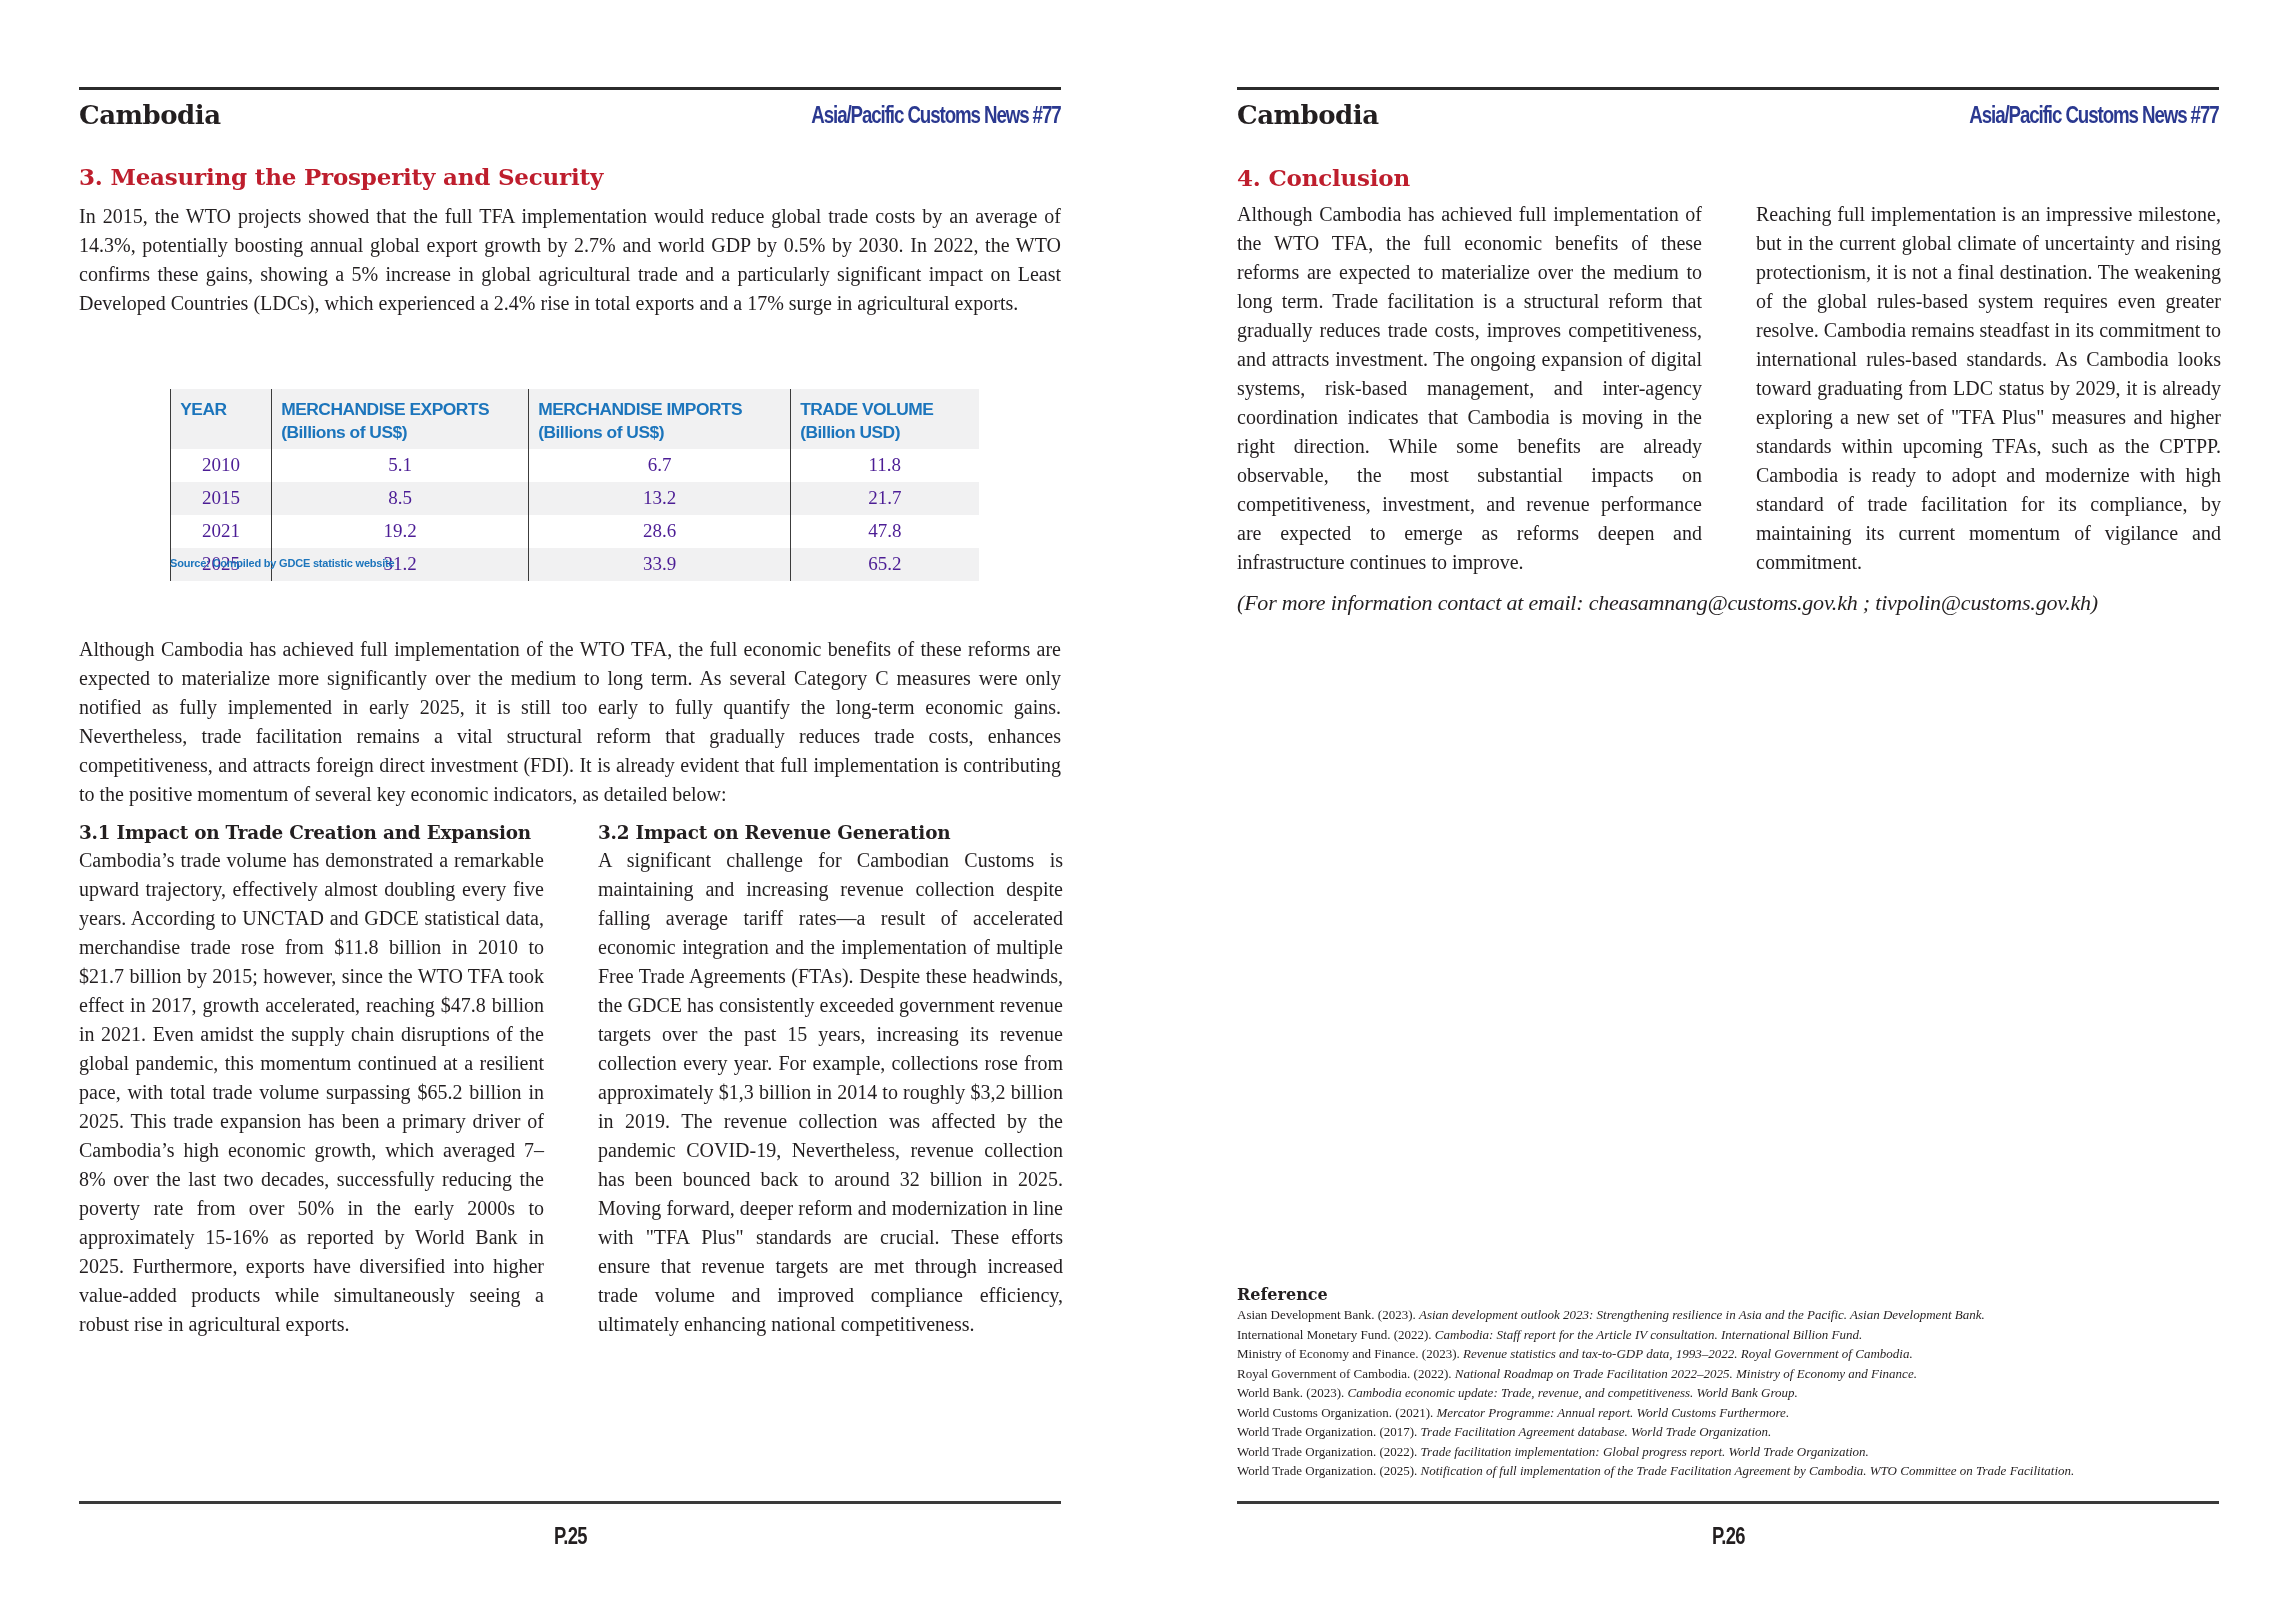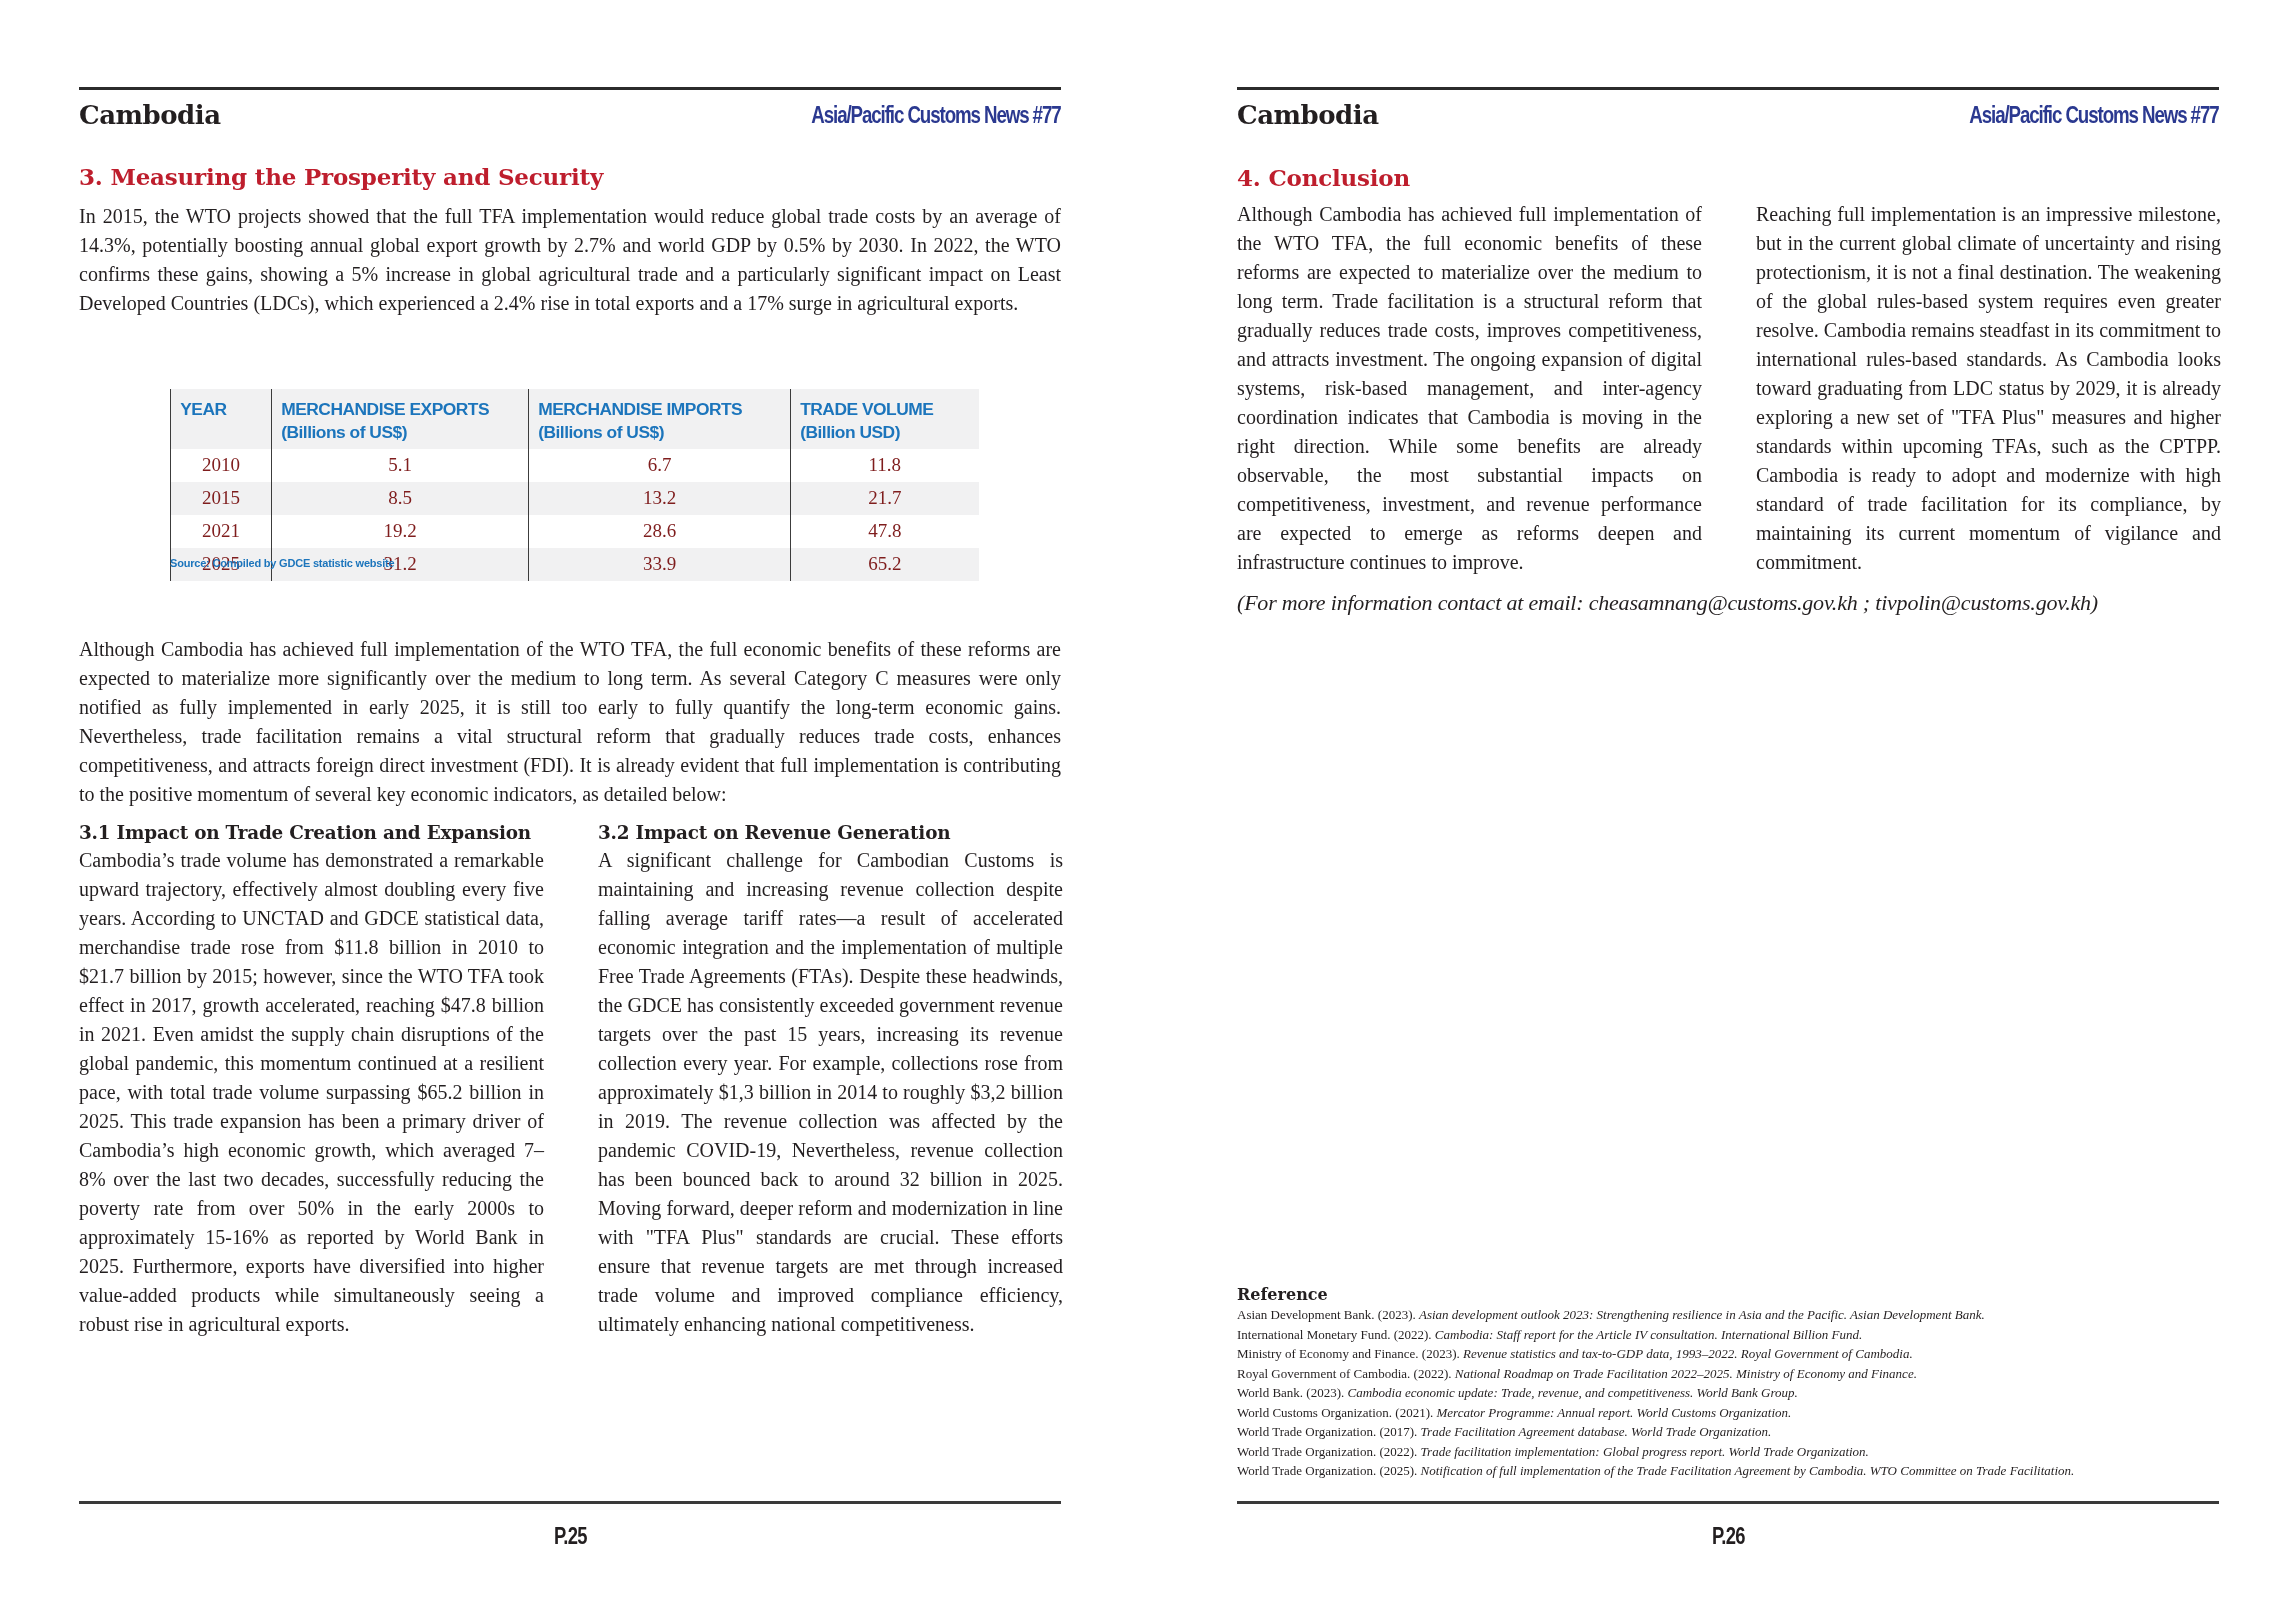--- a/index.html
+++ b/index.html
@@ -15,21 +15,21 @@
   .hdr-right { position: absolute; top: 101px; right: 0; font-family: "Liberation Sans", sans-serif; font-weight: bold; font-size: 24px; letter-spacing: -1.4px; color: #2b3990; transform: scaleX(0.78); transform-origin: right center; }
 
   .section-title { position: absolute; left: 0; font-family: "DejaVu Serif", serif; font-weight: bold; font-size: 23px; color: #be1e2d; letter-spacing: -0.2px; }
 
   .para { position: absolute; left: 0; font-size: 20px; line-height: 29px; text-align: justify; color: #231f20; }
   .para.full { width: 982px; }
 
   
   .data-table { position: absolute; left: 91px; top: 389px; border-collapse: collapse; }
   .data-table th { background: #f1f1f2; color: #1c75bc; font-family: "Liberation Sans", sans-serif; font-weight: bold; font-size: 17.4px; line-height: 23px; padding: 9.2px 9.2px 4.6px; text-align: left; letter-spacing: -0.5px; }
-  .data-table td { font-size: 19px; text-align: center; height: 33px; padding: 0 9.2px; color: #7f1d1d; }
+  .data-table td { font-size: 19px; text-align: center; height: 33px; padding: 0 9.2px; color: #4c1d95; }
   .data-table tr:nth-child(even) td { background: #f1f1f2; }
   .data-table th, .data-table td { border-left: 1.4px solid #3c3c3c; }
   .data-table th:first-child, .data-table td:first-child { border-left: 1.4px solid #3c3c3c; }
   .col-year { width: 101px; }
   .col-exp { width: 257px; }
   .col-imp { width: 262px; }
   .col-vol { width: 188px; }
   .source-note { position: absolute; left: 91px; top: 557px; font-family: "Liberation Sans", sans-serif; font-weight: bold; font-size: 11px; color: #1c75bc; letter-spacing: -0.2px; }
 
   .sub-title { position: absolute; font-family: "DejaVu Serif", serif; font-weight: bold; font-size: 18.4px; color: #231f20; letter-spacing: -0.2px; }
@@ -120,21 +120,21 @@
 
   <div class="contact">(For more information contact at email: cheasamnang@customs.gov.kh ; tivpolin@customs.gov.kh)</div>
 
   <div class="ref-title">Reference</div>
   <ul class="ref-list">
     <li><span>Asian Development Bank. (2023). </span><i>Asian development outlook 2023: Strengthening resilience in Asia and the Pacific. Asian Development Bank.</i></li>
     <li><span>International Monetary Fund. (2022). </span><i>Cambodia: Staff report for the Article IV consultation. International Billion Fund.</i></li>
     <li><span>Ministry of Economy and Finance. (2023). </span><i>Revenue statistics and tax-to-GDP data, 1993–2022. Royal Government of Cambodia.</i></li>
     <li><span>Royal Government of Cambodia. (2022). </span><i>National Roadmap on Trade Facilitation 2022–2025. Ministry of Economy and Finance.</i></li>
     <li><span>World Bank. (2023). </span><i>Cambodia economic update: Trade, revenue, and competitiveness. World Bank Group.</i></li>
-    <li><span>World Customs Organization. (2021). </span><i>Mercator Programme: Annual report. World Customs Organization.</i></li>
+    <li><span>World Customs Organization. (2021). </span><i>Mercator Programme: Annual report. World Customs Furthermore.</i></li>
     <li><span>World Trade Organization. (2017). </span><i>Trade Facilitation Agreement database. World Trade Organization.</i></li>
     <li><span>World Trade Organization. (2022). </span><i>Trade facilitation implementation: Global progress report. World Trade Organization.</i></li>
     <li><span>World Trade Organization. (2025). </span><i>Notification of full implementation of the Trade Facilitation Agreement by Cambodia. WTO Committee on Trade Facilitation.</i></li>
   </ul>
 
   <div class="bottom-rule"></div>
   <div class="page-num"><span>P.26</span></div>
 </div>
 
 

